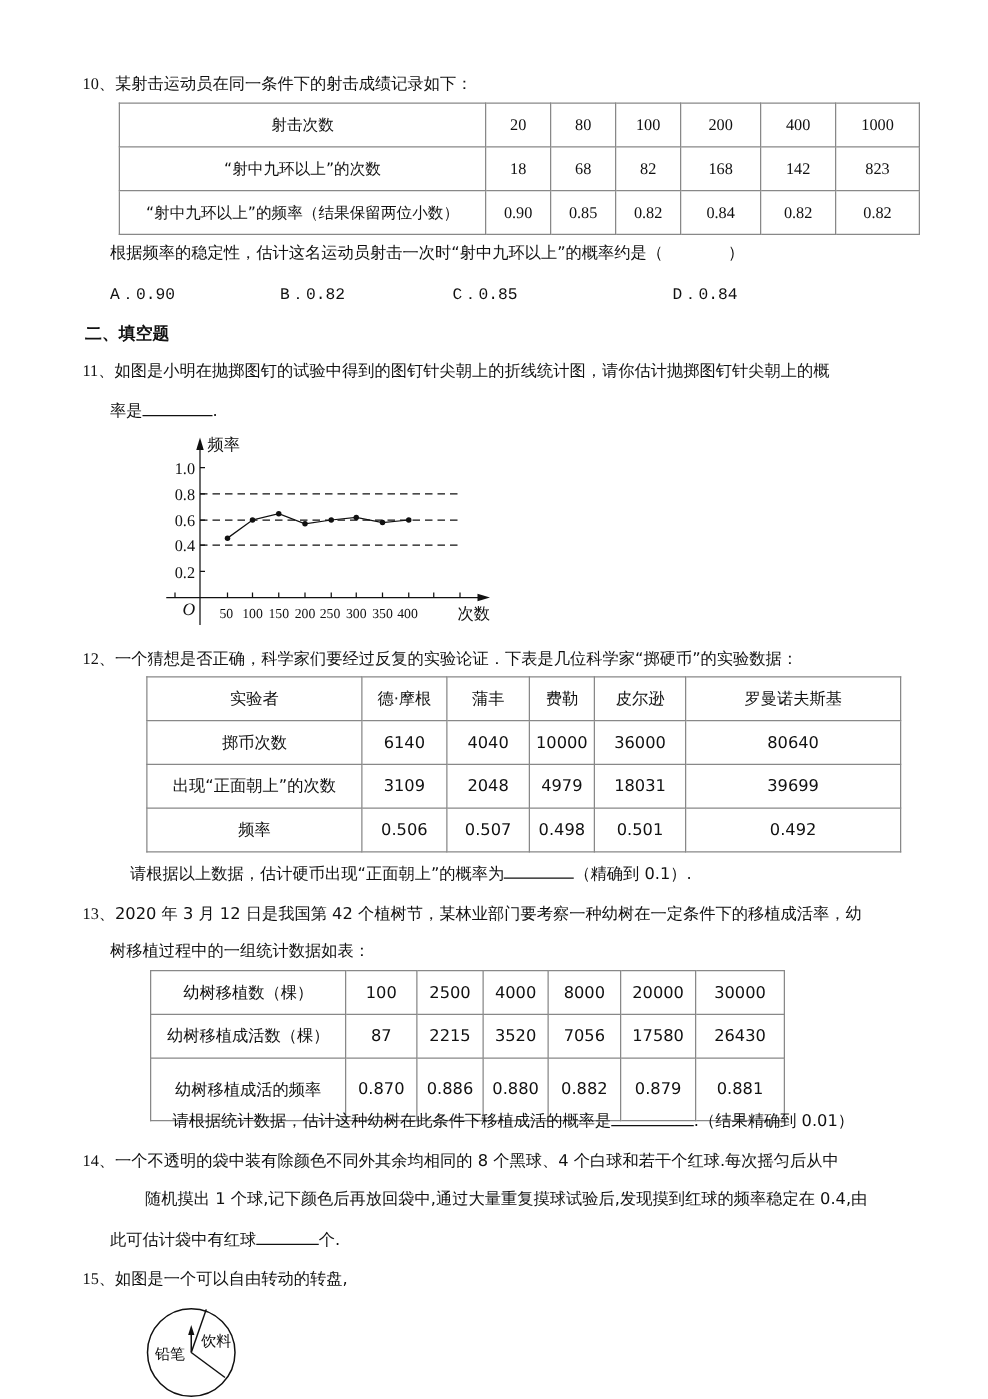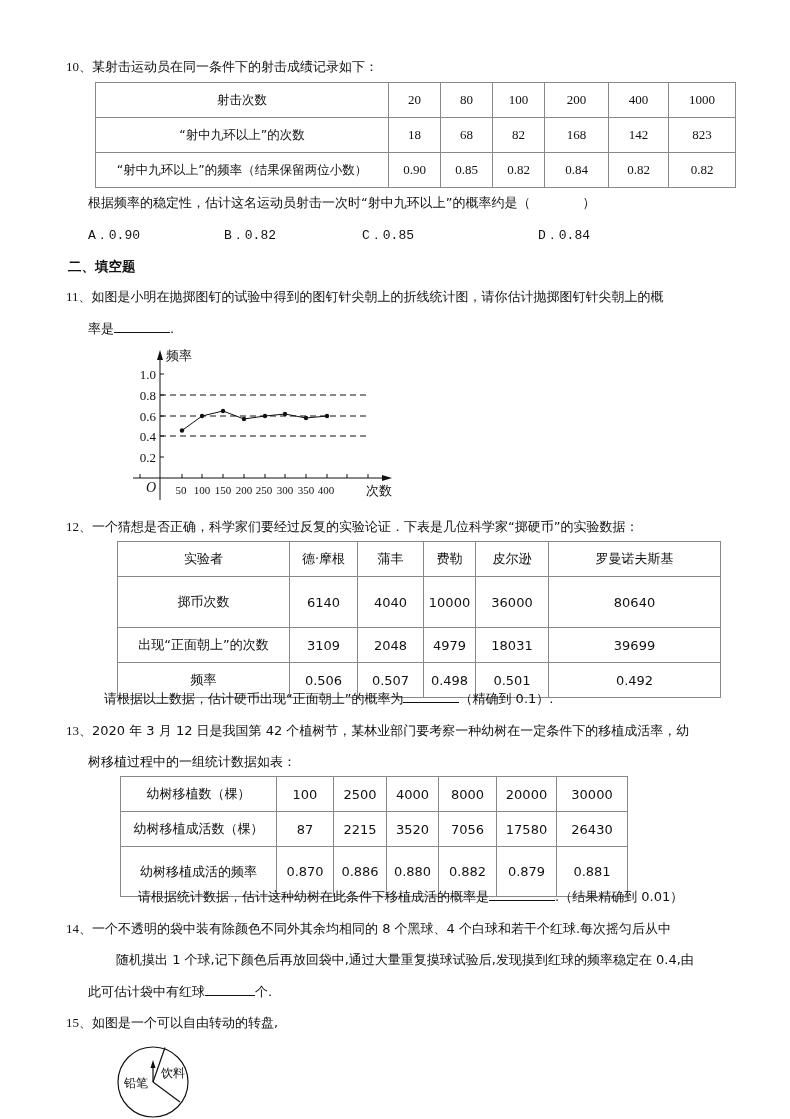--- a/index.html
+++ b/index.html
@@ -166,21 +166,21 @@
   </colgroup>
   <tbody>
       <tr style="height:35px">
     <td>实验者</td>
     <td>德·摩根</td>
     <td>蒲丰</td>
     <td>费勒</td>
     <td>皮尔逊</td>
     <td>罗曼诺夫斯基</td>
   </tr>
-  <tr style="height:51px">
+  <tr style="height:35px">
     <td>掷币次数</td>
     <td>6140</td>
     <td>4040</td>
     <td>10000</td>
     <td>36000</td>
     <td>80640</td>
   </tr>
   <tr style="height:35px">
     <td>出现“正面朝上”的次数</td>
     <td>3109</td>

